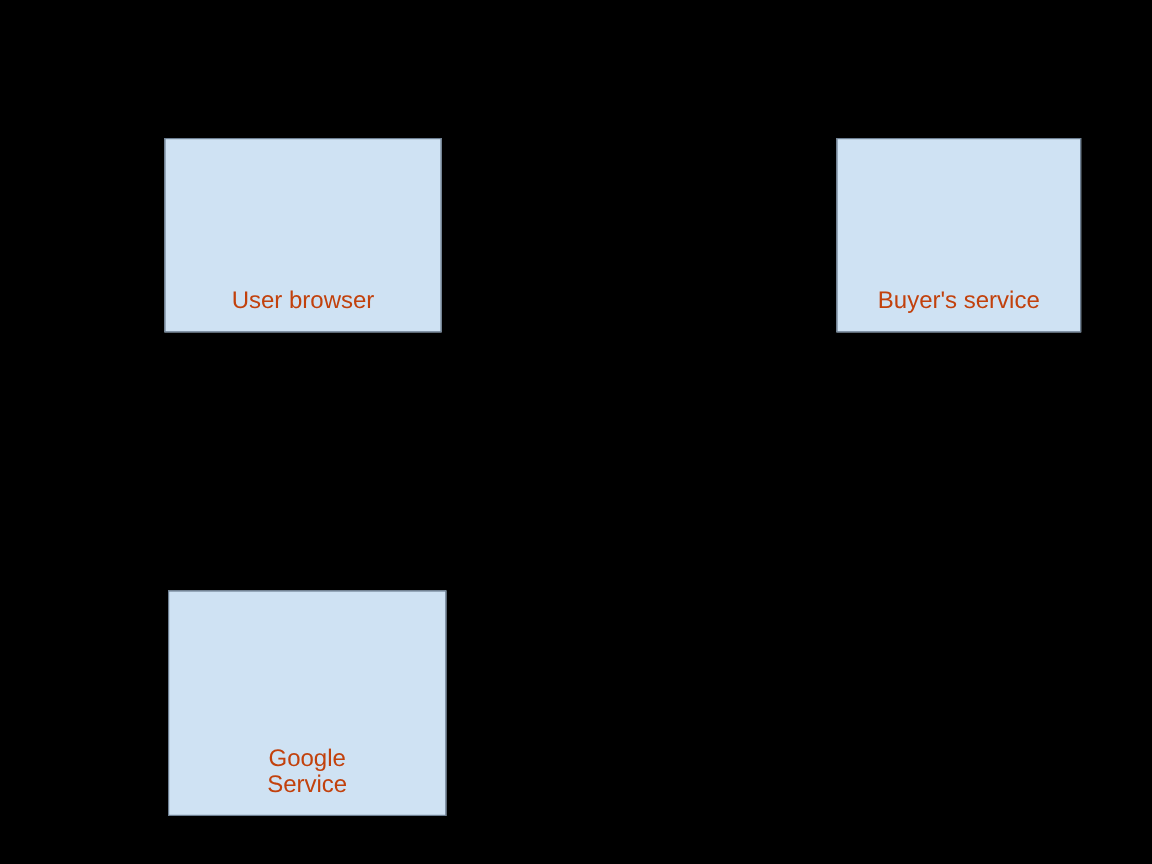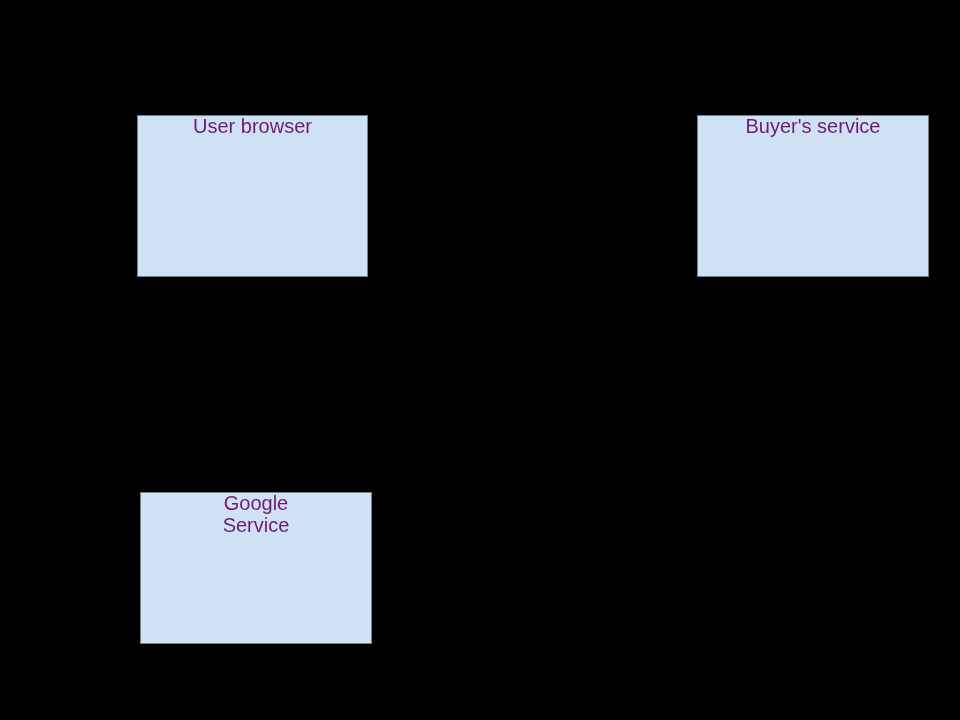--- a/index.html
+++ b/index.html
@@ -16,47 +16,47 @@
     font-family: "Liberation Sans", sans-serif;
   }
   .node {
     position: absolute;
     box-sizing: border-box;
     background: #cfe2f3;
     border: 1px solid #6e8093;
     display: flex;
     flex-direction: column;
     align-items: center;
-    justify-content: flex-start;
+    justify-content: flex-end;
     padding: 0 8px 14px 8px;
     text-align: center;
-    color: #701a75;
+    color: #c2410c;
     font-size: 20px;
     line-height: 21.5px;
   }
   .node .line {
     white-space: nowrap;
   }
   #node-user-browser {
     left: 137px;
     top: 115px;
     width: 231px;
     height: 162px;
   }
   #node-buyers-service {
     left: 697px;
     top: 115px;
-    width: 232px;
+    width: 204px;
     height: 162px;
   }
   #node-google-cms {
     left: 140px;
     top: 492px;
     width: 232px;
-    height: 152px;
+    height: 188px;
   }
 </style>
 </head>
 <body>
 
 <div class="canvas">
 
   <div class="node" id="node-user-browser">
     <div class="line">User browser</div>
   </div>

